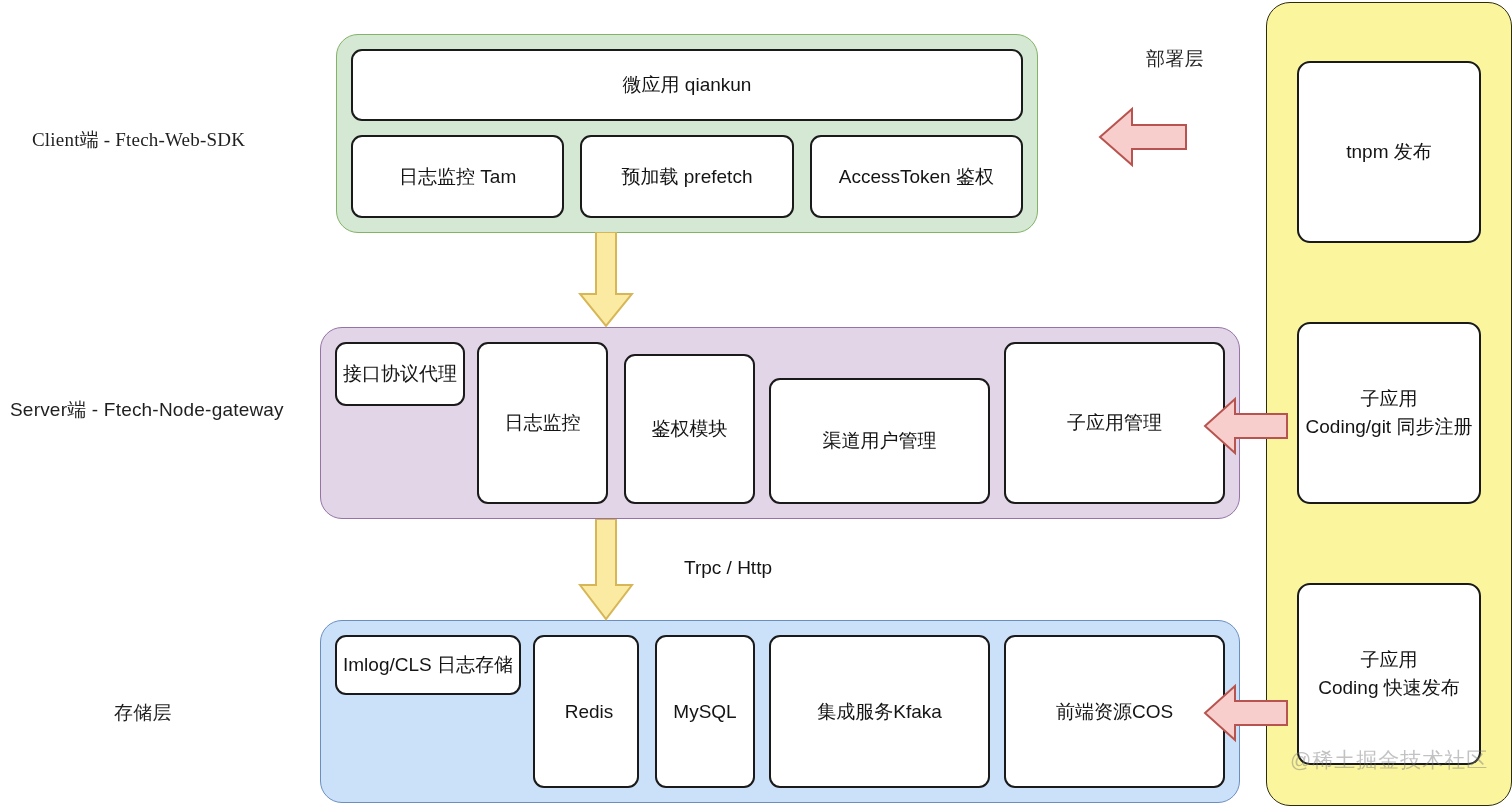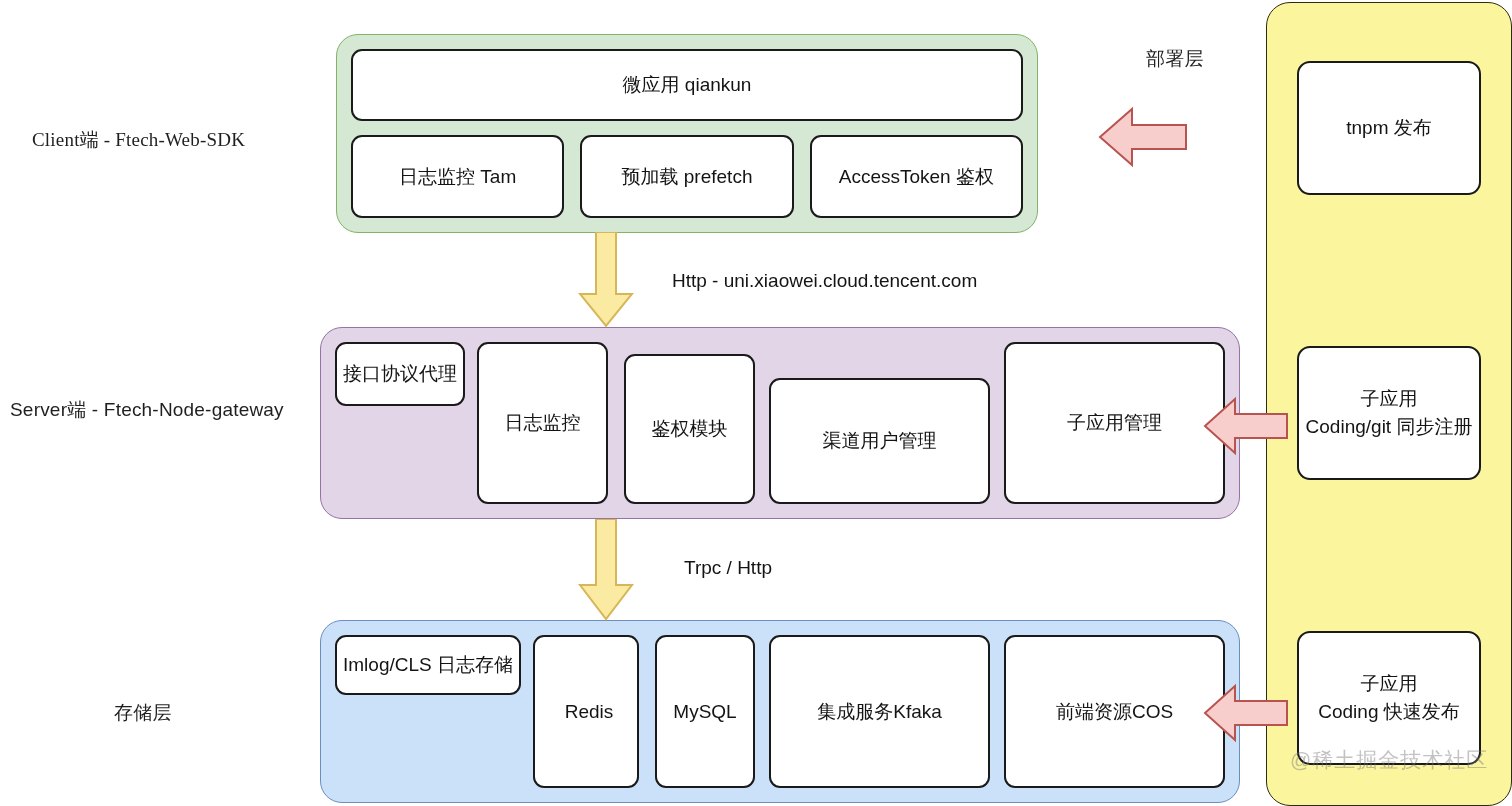--- a/index.html
+++ b/index.html
@@ -77,21 +77,21 @@
     border: 1.6px solid #2b2b12;
     border-radius: 24px;
     display: flex;
     flex-direction: column;
     align-items: center;
     justify-content: space-between;
     padding: 58px 22px 40px 22px;
   }
   .deploy-node {
     width: 184px;
-    height: 134px;
+    height: 182px;
     box-sizing: border-box;
     background: #ffffff;
     border: 2px solid #1a1a1a;
     border-radius: 13px;
     display: flex;
     align-items: center;
     justify-content: center;
     text-align: center;
     font-size: 19px;
     line-height: 1.45;
@@ -165,21 +165,20 @@
   </div>
 
   <div class="deploy-panel" style="left:1266px; top:2px; width:246px; height:804px;">
     <div class="deploy-node">tnpm 发布</div>
     <div class="deploy-node">子应用
 Coding/git 同步注册</div>
     <div class="deploy-node">子应用
 Coding 快速发布</div>
   </div>
 
-  <div class="conn-label" style="left:672px; top:270px;">Http - uni.xiaowei.cloud.tencent.com</div>
   <div class="conn-label" style="left:684px; top:557px;">Trpc / Http</div>
 
   <svg class="arrow" style="left:578px; top:232px;" width="56" height="96" viewBox="0 0 56 96">
     <polygon points="18,0 38,0 38,62 54,62 28,94 2,62 18,62" fill="#fbeaa2" stroke="#d6b656" stroke-width="2"></polygon>
   </svg>
 
   <svg class="arrow" style="left:578px; top:519px;" width="56" height="102" viewBox="0 0 56 102">
     <polygon points="18,0 38,0 38,66 54,66 28,100 2,66 18,66" fill="#fbeaa2" stroke="#d6b656" stroke-width="2"></polygon>
   </svg>
 

